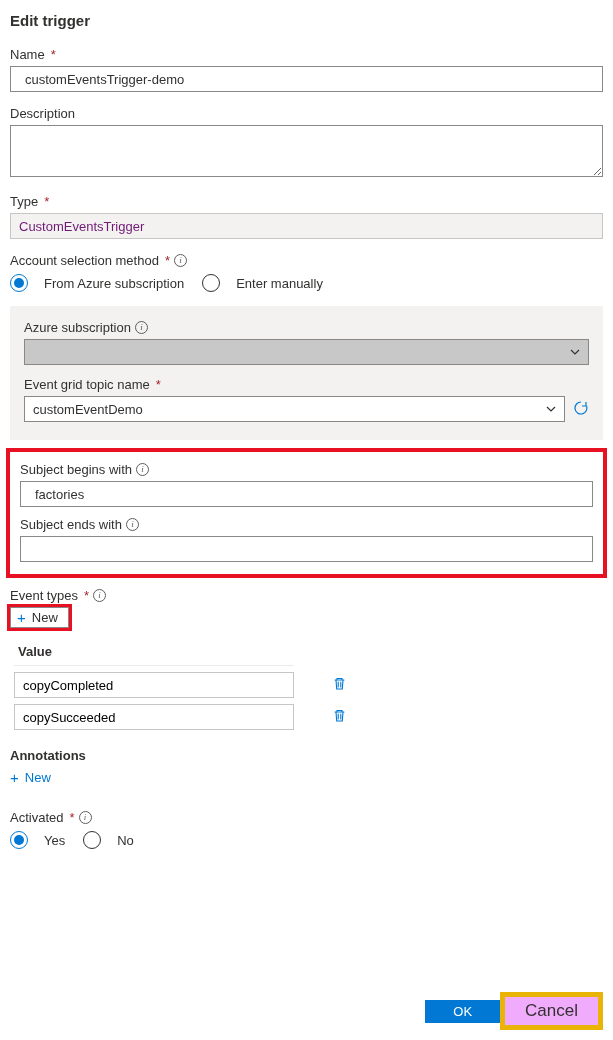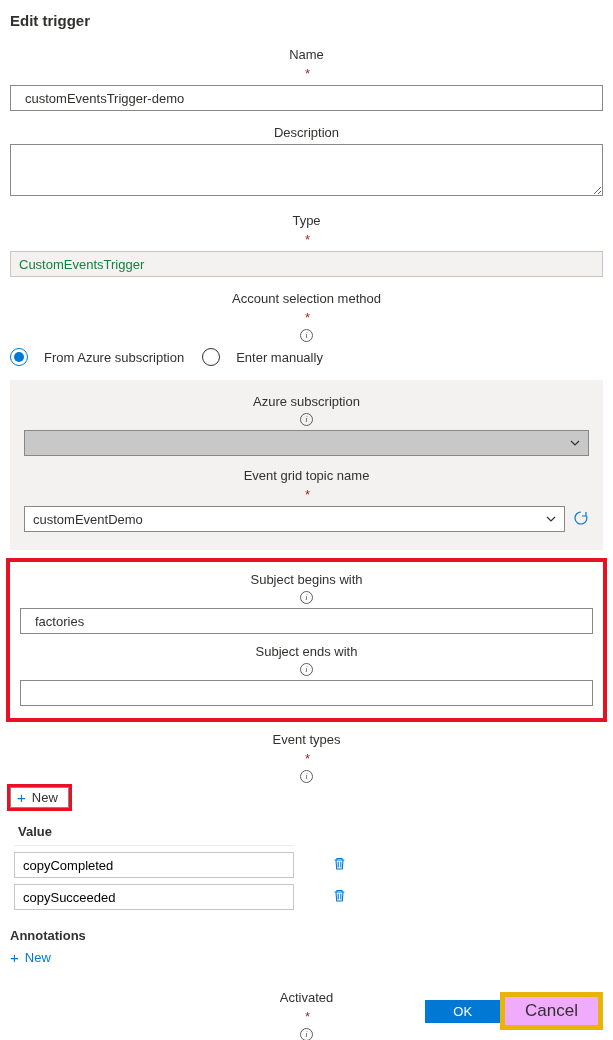--- a/index.html
+++ b/index.html
@@ -10,42 +10,42 @@
     font-size: 13px;
     color: #323130;
     background: #fff;
     width: 613px;
     height: 1040px;
     position: relative;
   }
   .container { padding: 8px 10px 0 10px; }
   .title { font-size: 15px; font-weight: 600; margin: 4px 0 18px 0; }
   .field { margin-bottom: 14px; }
-  .label { font-size: 13px; margin-bottom: 4px; display: flex; align-items: center; gap: 4px; flex-direction: column; }
+  .label { font-size: 13px; margin-bottom: 4px; display: flex; align-items: center; gap: 4px; }
   .req { color: #a4262c; margin-left: 2px; }
   .info-icon {
     display: inline-flex; align-items: center; justify-content: center;
     width: 13px; height: 13px; border: 1px solid #605e5c; border-radius: 50%;
     font-size: 9px; line-height: 1; color: #605e5c; font-style: italic;
     font-family: Georgia, serif;
   }
   .text-input {
     width: 100%; height: 26px; padding: 0 14px;
     border: 1px solid #8a8886; background: #fff;
     font-family: inherit; font-size: 13px; color: #323130;
   }
   .textarea {
     width: 100%; height: 52px; padding: 4px 8px;
     border: 1px solid #8a8886; background: #fff;
     font-family: inherit; font-size: 13px; resize: both;
   }
   .disabled-input {
     width: 100%; height: 26px; padding: 0 8px;
     border: 1px solid #c8c6c4; background: #f3f2f1;
-    color: #15803d; font-size: 13px; display: flex; align-items: center;
+    color: #701a75; font-size: 13px; display: flex; align-items: center;
   }
   .radio-row { display: flex; align-items: center; gap: 18px; margin-top: 6px; }
   .radio { display: inline-flex; align-items: center; gap: 16px; cursor: pointer; }
   .radio-outer {
     width: 18px; height: 18px; border: 1px solid #323130; border-radius: 50%;
     display: inline-flex; align-items: center; justify-content: center;
   }
   .radio-outer.checked { border-color: #0078d4; }
   .radio-inner { width: 10px; height: 10px; border-radius: 50%; background: #0078d4; }
   .gray-panel {

